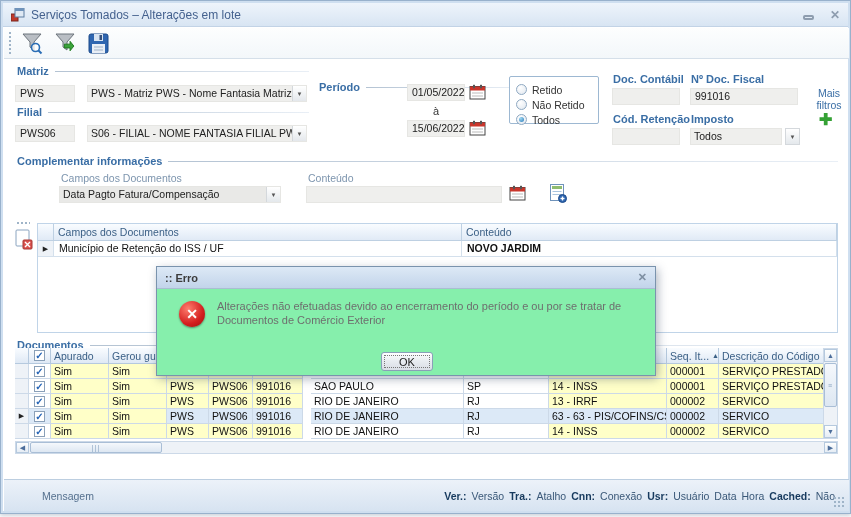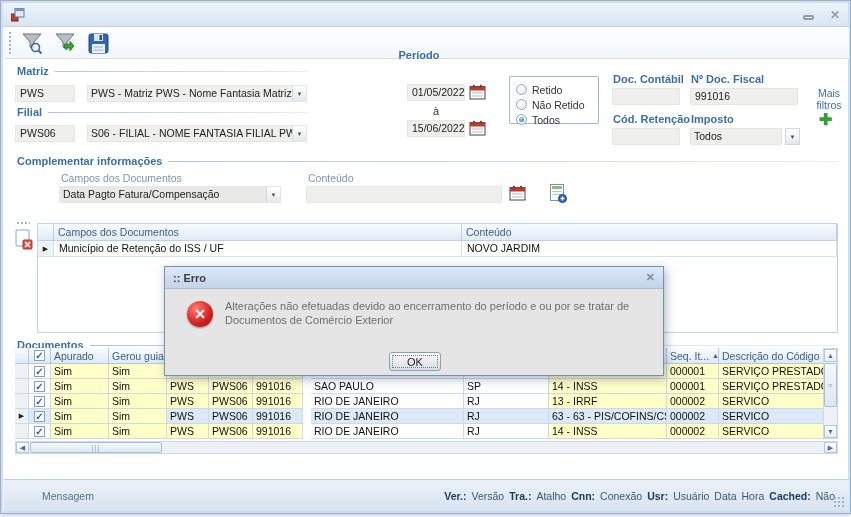--- a/index.html
+++ b/index.html
@@ -45,21 +45,21 @@
   .cI{width:85px;flex:0 0 85px;}.cJ{width:118px;flex:0 0 118px;}.cK{width:52px;flex:0 0 52px;justify-content:space-between;}
   .cL{width:112px;flex:0 0 112px;}
   .y{background:#ffffc8;}.w{background:#fff;}.sb{background:#dce9f7;}
   .mk{background:#eef2f7;color:#222;font-size:7px;display:flex;align-items:center;justify-content:center;}
   .chk{width:11px;height:11px;border:1px solid #8aa0b8;background:#fff;color:#2463b5;font-size:10px;line-height:9px;text-align:center;font-weight:bold;}
   
   .sbtn{background:linear-gradient(#fdfefe,#e6edf5);border:1px solid #b5c9de;color:#4d6e9b;font-size:7px;display:flex;align-items:center;justify-content:center;}
   .sthumb{background:linear-gradient(#f5f8fc,#dde7f2);border:1px solid #a9bed6;border-radius:2px;display:flex;align-items:center;justify-content:center;color:#8aa4c0;font-size:7px;letter-spacing:1px;}
   .strack{background:#eef2f7;border:1px solid #ccd9e8;}
   
-  .dialog{position:absolute;left:163px;top:265px;width:500px;height:110px;border:1px solid #7a93ad;background:#e5e5e5;box-shadow:2px 3px 9px rgba(30,50,80,.35);z-index:100;}
+  .dialog{position:absolute;left:155px;top:265px;width:500px;height:110px;border:1px solid #7a93ad;background:#86efac;box-shadow:2px 3px 9px rgba(30,50,80,.35);z-index:100;}
   .dlg-title{height:22px;background:linear-gradient(#dde9f6,#c2d4ea);display:flex;align-items:center;padding:0 8px;border-bottom:1px solid #aabdd2;}
   .dlg-title .t{font-size:11px;font-weight:bold;color:#3c3c3c;}
   .dlg-close{margin-left:auto;color:#7e8fa2;font-weight:bold;font-size:11px;}
   .err-ico{position:absolute;left:22px;top:34px;width:26px;height:26px;border-radius:50%;background:radial-gradient(circle at 35% 30%,#ff7d6e,#d41f1f 60%,#9c0f0f);box-shadow:0 1px 2px rgba(0,0,0,.4);color:#fff;font-weight:bold;font-size:14px;display:flex;align-items:center;justify-content:center;}
   .dlg-msg{position:absolute;left:60px;top:32px;width:428px;font-size:11px;color:#6e6e6e;line-height:14px;}
   .okbtn{position:absolute;left:224px;top:85px;width:52px;height:19px;border:1px solid #8aa0b8;border-radius:3px;background:linear-gradient(#ffffff,#e9edf1 45%,#d9dee5);font-size:11px;color:#222;display:flex;align-items:center;justify-content:center;outline:1px dotted #777;outline-offset:-4px;}
   
   .statusbar{position:absolute;left:3px;top:478px;width:845px;height:32px;background:linear-gradient(#ecf2f9,#d7e3f1);border-top:1px solid #bccee0;display:flex;align-items:center;padding:0 14px 0 38px;}
   .msg{font-size:10.5px;color:#55708e;}
   .sbright{margin-left:auto;display:flex;gap:5px;font-size:10.5px;}
@@ -73,20 +73,21 @@
 
 <div class="screen">
 <div class="win">
 
   <div class="titlebar">
     <svg width="14" height="14" viewBox="0 0 14 14">
       <rect x="0" y="6" width="7" height="7" fill="#c0392b" stroke="#7b241c"></rect>
       <rect x="4" y="0" width="9" height="9" fill="#dfe9f4" stroke="#5d7da0"></rect>
       <rect x="4" y="0" width="9" height="3" fill="#6f93bb"></rect>
     </svg>
+    <span class="title">Serviços Tomados – Alterações em lote</span>
     <span class="winbtns">
       <span><span class="minglyph"></span></span>
       <span class="closebtn">✕</span>
     </span>
   </div>
 
   <div class="toolbar">
     <div class="tb-handle"></div>
     <div class="tbtn">
       <svg width="24" height="24" viewBox="0 0 24 24">
@@ -126,21 +127,21 @@
   <div class="abs grp" style="left:16px;top:105px;width:292px;">
     <span class="lbl">Filial</span>
         <span class="ln"></span>
   </div>
   <div class="abs inp" style="left:14px;top:124px;width:60px;">PWS06</div>
   <div class="abs combo" style="left:86px;top:124px;width:220px;">
     <span class="cv">S06 - FILIAL - NOME FANTASIA FILIAL PWS06</span>
     <span class="arrbox">▼</span>
   </div>
 
-  <div class="abs grp" style="left:318px;top:48px;width:200px;flex-direction:column;">
+  <div class="abs grp" style="left:318px;top:80px;width:200px;">
     <span class="lbl">Período</span>
         <span class="ln"></span>
   </div>
   <div class="abs inp" style="left:406px;top:83px;width:58px;">01/05/2022</div>
   <div class="abs" style="left:468px;top:83px;">
     <svg width="17" height="16" viewBox="0 0 17 16">
       <rect x="1" y="2.5" width="15" height="12.5" fill="#fff" stroke="#444"></rect>
       <rect x="1" y="2.5" width="15" height="4" fill="#c9352b"></rect>
       <rect x="4" y="0.8" width="2" height="3.4" fill="#555"></rect>
           <rect x="11" y="0.8" width="2" height="3.4" fill="#555"></rect>
@@ -236,21 +237,21 @@
 
   <div class="abs" style="left:36px;top:222px;width:801px;height:110px;border:1px solid #c0d4e8;background:#fff;">
     <div style="display:flex;height:17px;">
       <div class="ghead" style="width:16px;flex:0 0 16px;"></div>
       <div class="ghead" style="flex:0 0 408px;">Campos dos Documentos</div>
       <div class="ghead" style="flex:1;">Conteúdo</div>
     </div>
     <div style="display:flex;height:16px;">
       <div class="gcell mk" style="width:16px;flex:0 0 16px;background:#eef2f7;">▶</div>
       <div class="gcell" style="flex:0 0 408px;">Município de Retenção do ISS / UF</div>
-      <div class="gcell" style="flex:1;">NOVO JARDIM</div>
+      <div class="gcell" style="flex:1;font-weight:bold;">NOVO JARDIM</div>
     </div>
   </div>
 
   <div class="abs grp" style="left:16px;top:338px;width:821px;">
     <span class="lbl">Documentos</span>
         <span class="ln"></span>
   </div>
 
   <div class="abs" style="left:14px;top:347px;width:823px;">
 

